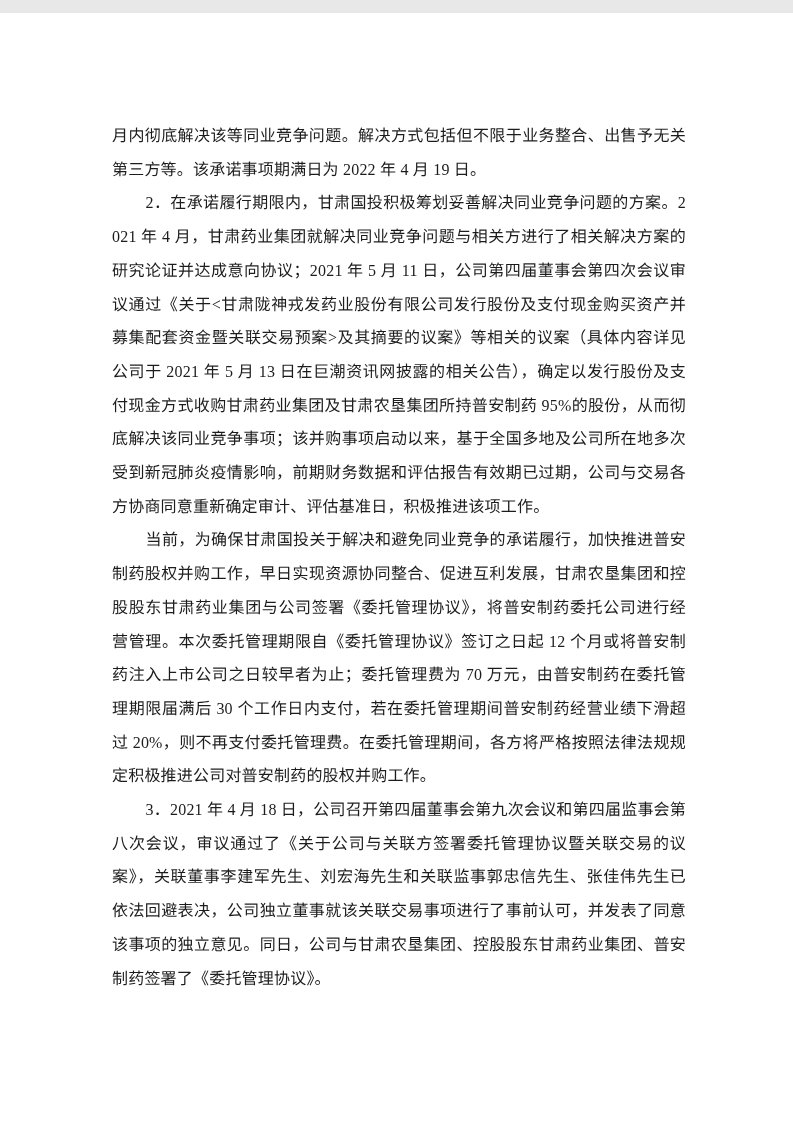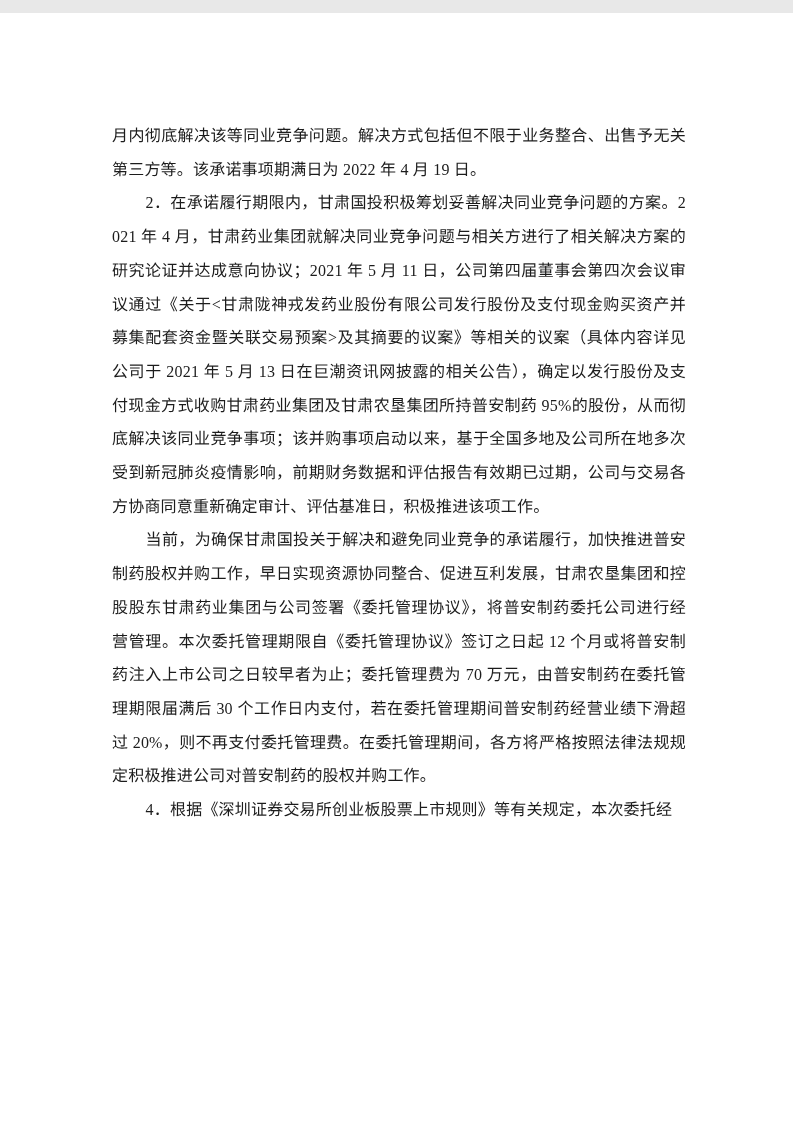--- a/index.html
+++ b/index.html
@@ -39,15 +39,15 @@
   }
 </style>
 </head>
 <body>
 
 <div class="page" style="background: rgb(255, 255, 255); color: rgb(28, 28, 28);">
   <div class="content">
     <p class="para">月内彻底解决该等同业竞争问题。解决方式包括但不限于业务整合、出售予无关第三方等。该承诺事项期满日为 2022 年 4 月 19 日。</p>
     <p class="para indent">2．在承诺履行期限内，甘肃国投积极筹划妥善解决同业竞争问题的方案。2021 年 4 月，甘肃药业集团就解决同业竞争问题与相关方进行了相关解决方案的研究论证并达成意向协议；2021 年 5 月 11 日，公司第四届董事会第四次会议审议通过《关于&lt;甘肃陇神戎发药业股份有限公司发行股份及支付现金购买资产并募集配套资金暨关联交易预案&gt;及其摘要的议案》等相关的议案（具体内容详见公司于 2021 年 5 月 13 日在巨潮资讯网披露的相关公告），确定以发行股份及支付现金方式收购甘肃药业集团及甘肃农垦集团所持普安制药 95%的股份，从而彻底解决该同业竞争事项；该并购事项启动以来，基于全国多地及公司所在地多次受到新冠肺炎疫情影响，前期财务数据和评估报告有效期已过期，公司与交易各方协商同意重新确定审计、评估基准日，积极推进该项工作。</p>
     <p class="para indent">当前，为确保甘肃国投关于解决和避免同业竞争的承诺履行，加快推进普安制药股权并购工作，早日实现资源协同整合、促进互利发展，甘肃农垦集团和控股股东甘肃药业集团与公司签署《委托管理协议》，将普安制药委托公司进行经营管理。本次委托管理期限自《委托管理协议》签订之日起 12 个月或将普安制药注入上市公司之日较早者为止；委托管理费为 70 万元，由普安制药在委托管理期限届满后 30 个工作日内支付，若在委托管理期间普安制药经营业绩下滑超过 20%，则不再支付委托管理费。在委托管理期间，各方将严格按照法律法规规定积极推进公司对普安制药的股权并购工作。</p>
-    <p class="para indent">4．根据《深圳证券交易所创业板股票上市规则》等有关规定，本次委托经</p>
+    <p class="para indent">3．2021 年 4 月 18 日，公司召开第四届董事会第九次会议和第四届监事会第八次会议，审议通过了《关于公司与关联方签署委托管理协议暨关联交易的议案》，关联董事李建军先生、刘宏海先生和关联监事郭忠信先生、张佳伟先生已依法回避表决，公司独立董事就该关联交易事项进行了事前认可，并发表了同意该事项的独立意见。同日，公司与甘肃农垦集团、控股股东甘肃药业集团、普安制药签署了《委托管理协议》。</p>
   </div>
 </div>
 
 </body></html>

